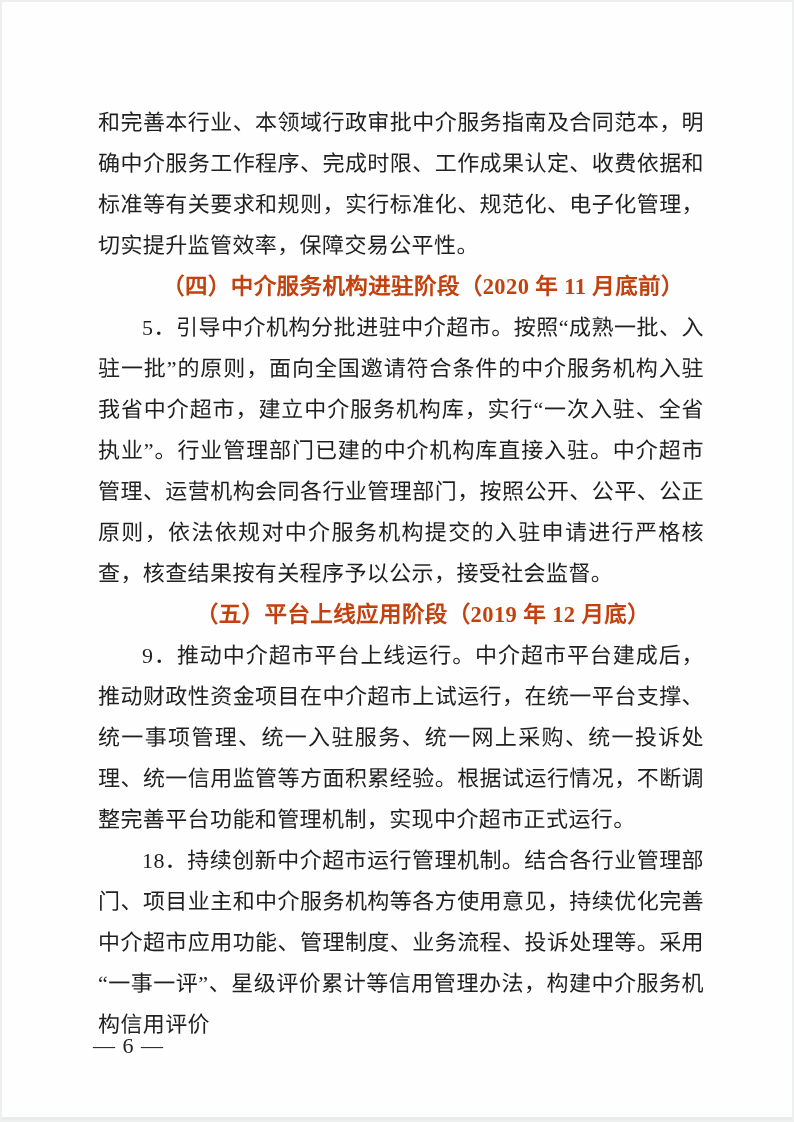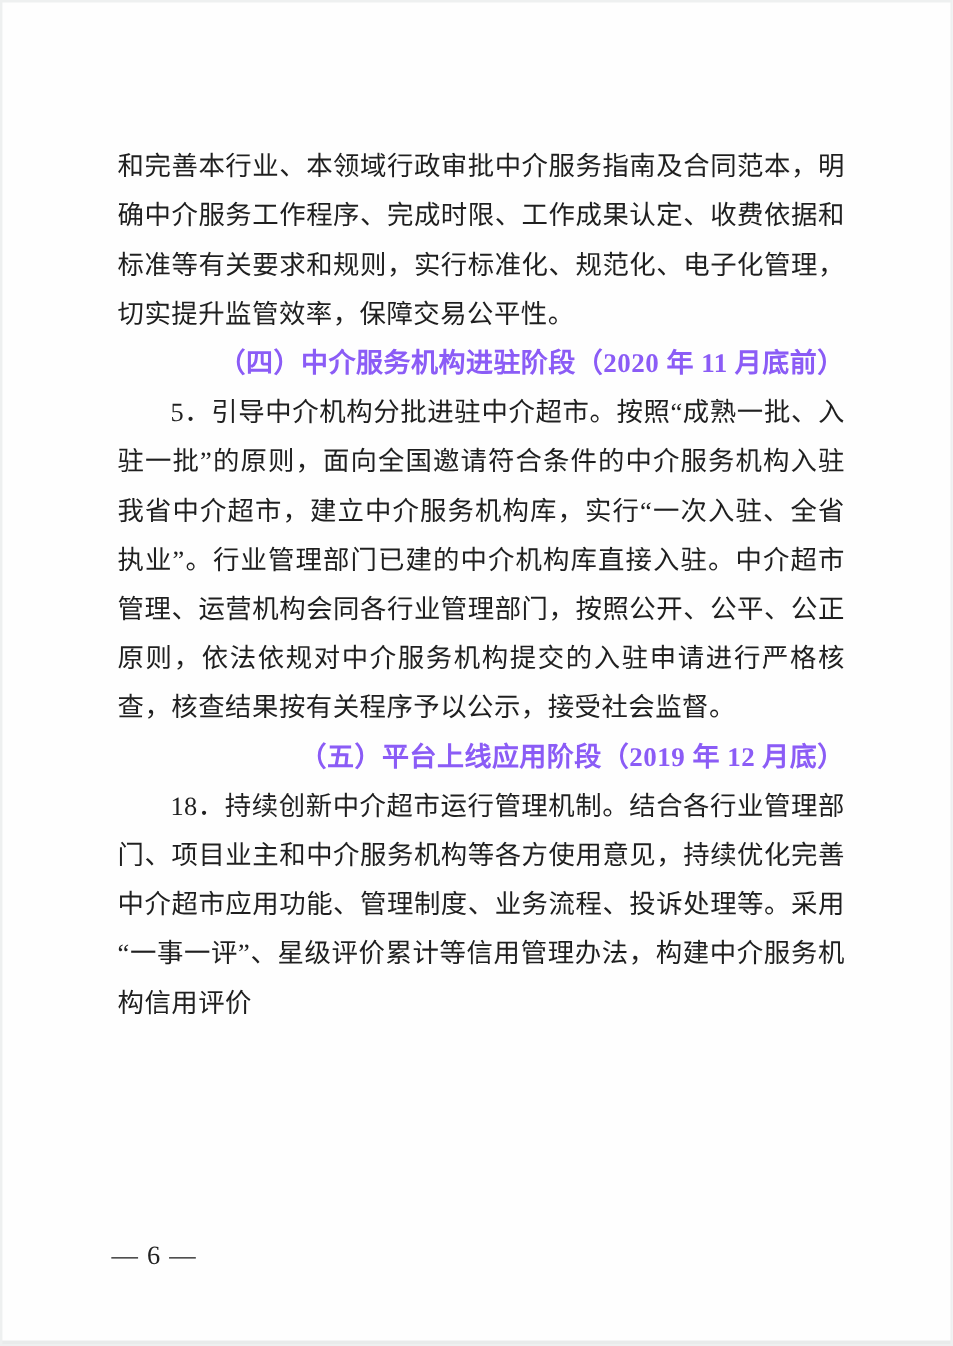--- a/index.html
+++ b/index.html
@@ -17,45 +17,45 @@
     position: relative;
     width: 794px;
     height: 1122px;
     background: #fefefe;
     box-shadow: inset 0 0 0 2px #eef0f0, inset 0 -5px 0 0 #e9ebeb;
     box-sizing: border-box;
   }
   .content {
     position: absolute;
     left: 98px;
-    top: 118px;
+    top: 102px;
     width: 606px;
   }
   .para {
     margin: 0;
     font-size: 22px;
     line-height: 41px;
     color: #1f1f1f;
     text-align: justify;
     text-justify: inter-ideograph;
     letter-spacing: 0.4px;
     font-weight: 400;
   }
   .para.indent {
     text-indent: 44px;
   }
   .heading {
     margin: 0;
     font-size: 22.5px;
     line-height: 41px;
-    color: #8b5cf6;
+    color: #c2410c;
     font-weight: 700;
     text-indent: 44px;
     letter-spacing: 0.4px;
-    text-align: right;
+    text-align: center;
   }
   .footer {
     position: absolute;
     left: 93px;
     top: 1031px;
     width: 300px;
   }
   .page-number {
     font-size: 22px;
     line-height: 30px;
@@ -66,18 +66,19 @@
 </head>
 <body>
 
 <div class="page">
   <main class="content">
 
   <div class="para">和完善本行业、本领域行政审批中介服务指南及合同范本，明确中介服务工作程序、完成时限、工作成果认定、收费依据和标准等有关要求和规则，实行标准化、规范化、电子化管理，切实提升监管效率，保障交易公平性。</div>
       <div class="heading">（四）中介服务机构进驻阶段（2020 年 11 月底前）</div>
       <div class="para indent">5．引导中介机构分批进驻中介超市。按照“成熟一批、入驻一批”的原则，面向全国邀请符合条件的中介服务机构入驻我省中介超市，建立中介服务机构库，实行“一次入驻、全省执业”。行业管理部门已建的中介机构库直接入驻。中介超市管理、运营机构会同各行业管理部门，按照公开、公平、公正原则，依法依规对中介服务机构提交的入驻申请进行严格核查，核查结果按有关程序予以公示，接受社会监督。</div>
       <div class="heading">（五）平台上线应用阶段（2019 年 12 月底）</div>
+      <div class="para indent">9．推动中介超市平台上线运行。中介超市平台建成后，推动财政性资金项目在中介超市上试运行，在统一平台支撑、统一事项管理、统一入驻服务、统一网上采购、统一投诉处理、统一信用监管等方面积累经验。根据试运行情况，不断调整完善平台功能和管理机制，实现中介超市正式运行。</div>
       <div class="para indent">18．持续创新中介超市运行管理机制。结合各行业管理部门、项目业主和中介服务机构等各方使用意见，持续优化完善中介超市应用功能、管理制度、业务流程、投诉处理等。采用“一事一评”、星级评价累计等信用管理办法，构建中介服务机构信用评价</div>
     </main>
   <footer class="footer">
     <span class="page-number">— 6 —</span>
   </footer>
 </div>
 
 </body></html>

